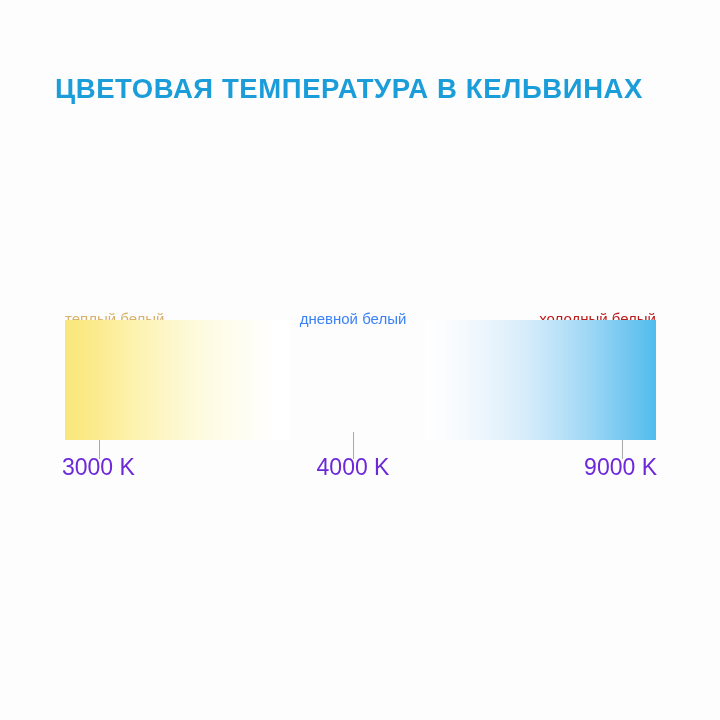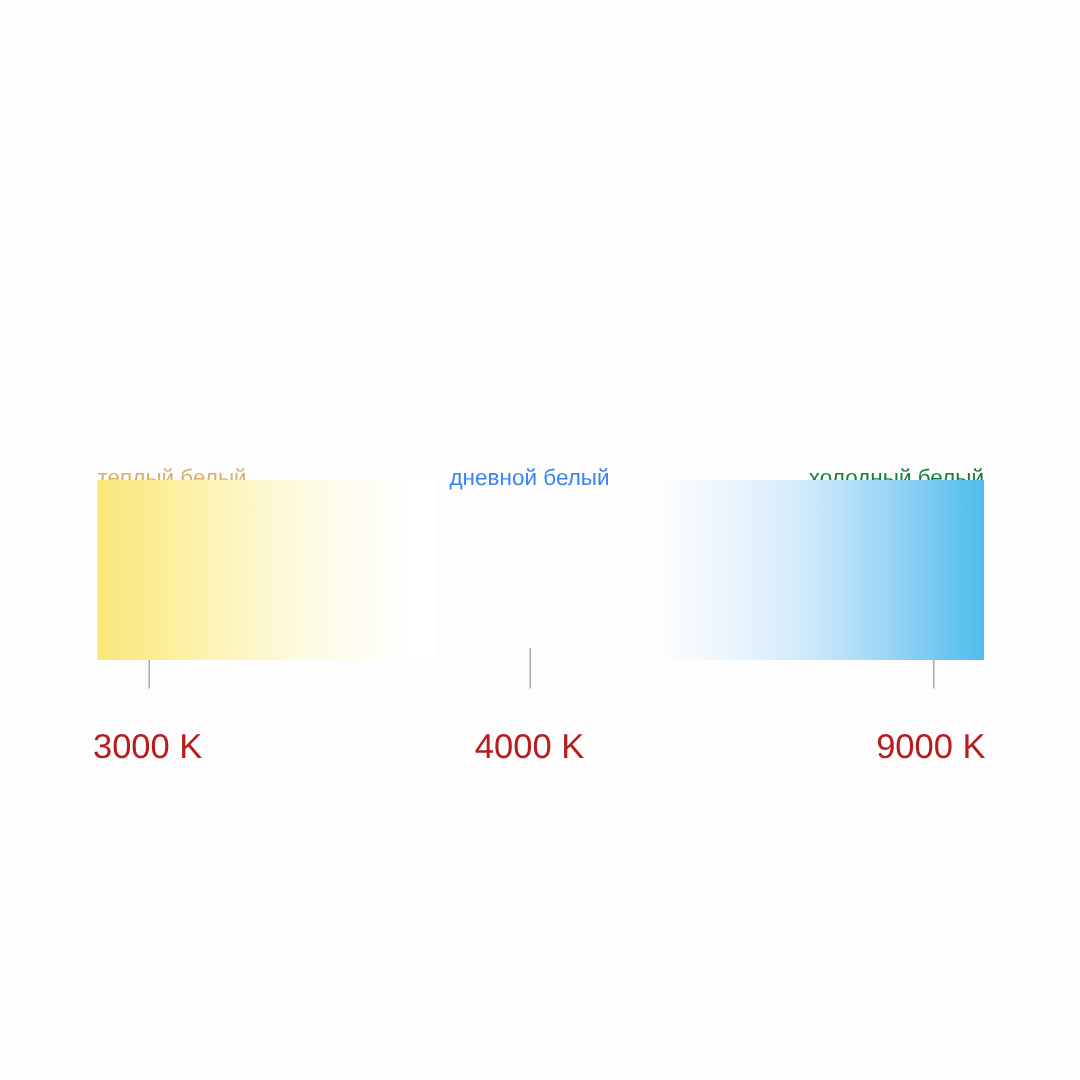--- a/index.html
+++ b/index.html
@@ -56,21 +56,21 @@
     color: #d9b16a;
   }
   #caption-neutral {
     left: 353px;
     transform: translateX(-50%);
     color: #3b82f6;
   }
   #caption-cold {
     left: 656px;
     transform: translateX(-100%);
-    color: #15803d;
+    color: #b91c1c;
   }
 
   
   .bar {
     position: absolute;
     top: 320px;
     height: 120px;
   }
   #bar-warm {
     left: 65px;
@@ -106,35 +106,36 @@
     width: 1px;
     background: #a9a9a9;
   }
   #tick-3000 { left: 99px;  top: 440px; height: 19px; }
   #tick-4000 { left: 353px; top: 432px; height: 27px; }
   #tick-6000 { left: 622px; top: 440px; height: 19px; }
 
   
   .temp-label {
     position: absolute;
-    top: 484px;
+    top: 454px;
     font-size: 23px;
     line-height: 27px;
-    color: #b91c1c;
+    color: #6d28d9;
     white-space: nowrap;
   }
   #temp-3000 { left: 62px; }
   #temp-4000 { left: 353px; transform: translateX(-50%); }
   #temp-6000 { left: 657px; transform: translateX(-100%); }
 </style>
 </head>
 <body>
 
 <div id="infographic">
 
+  <div id="chart-title">ЦВЕТОВАЯ ТЕМПЕРАТУРА В КЕЛЬВИНАХ</div>
 
   <div id="scale">
 
     <div class="caption" id="caption-warm">теплый белый</div>
     <div class="caption" id="caption-neutral">дневной белый</div>
     <div class="caption" id="caption-cold">холодный белый</div>
 
     <div class="bar" id="bar-warm"></div>
     <div class="bar" id="bar-cold"></div>
 

